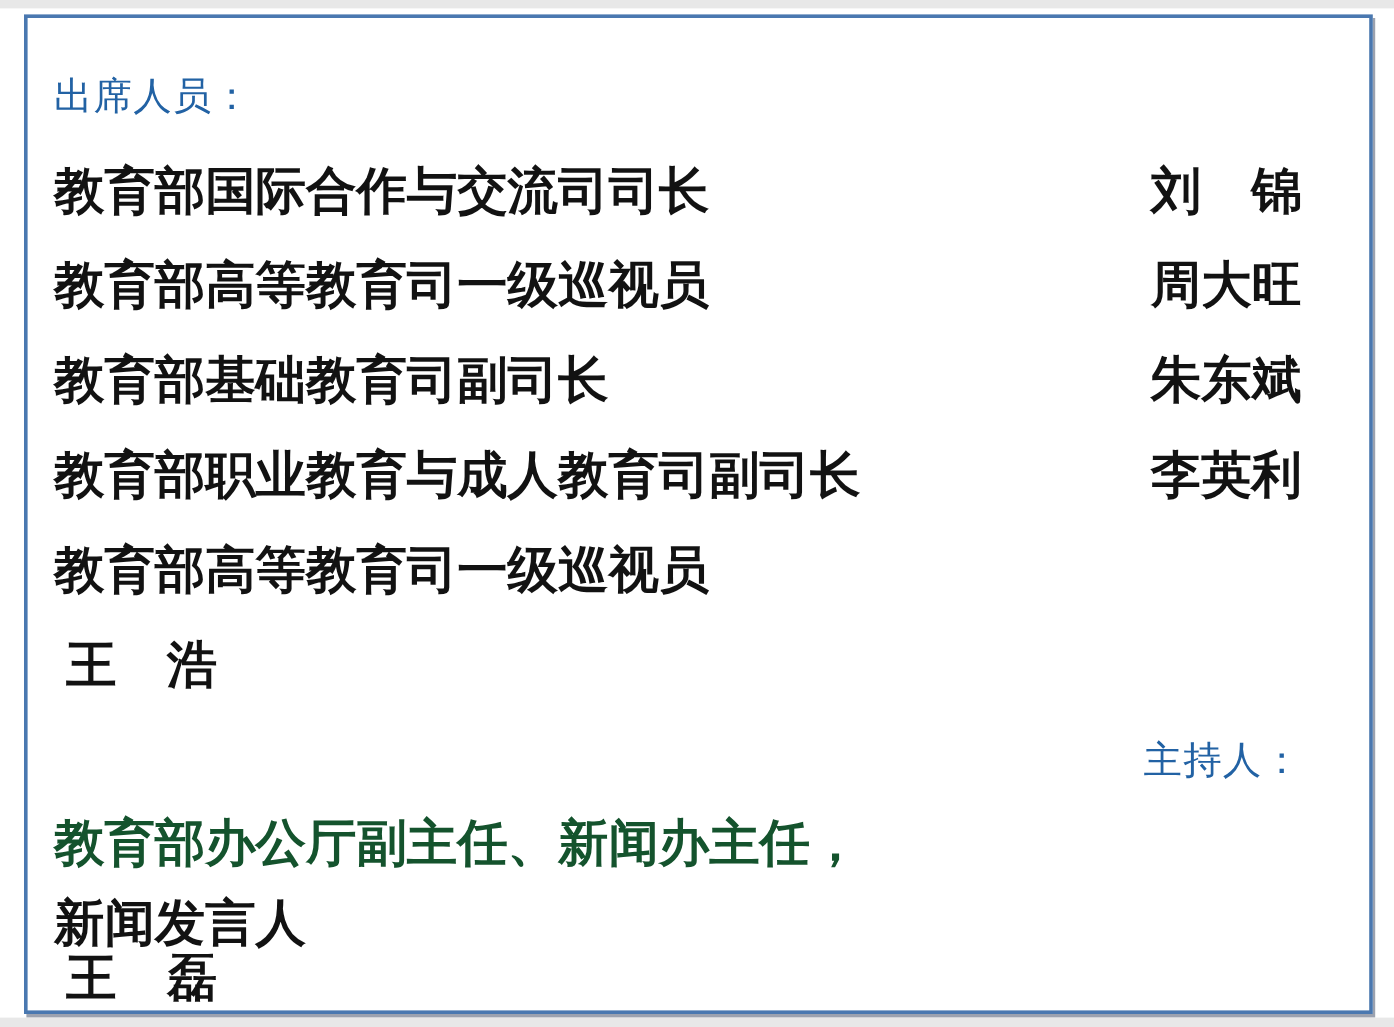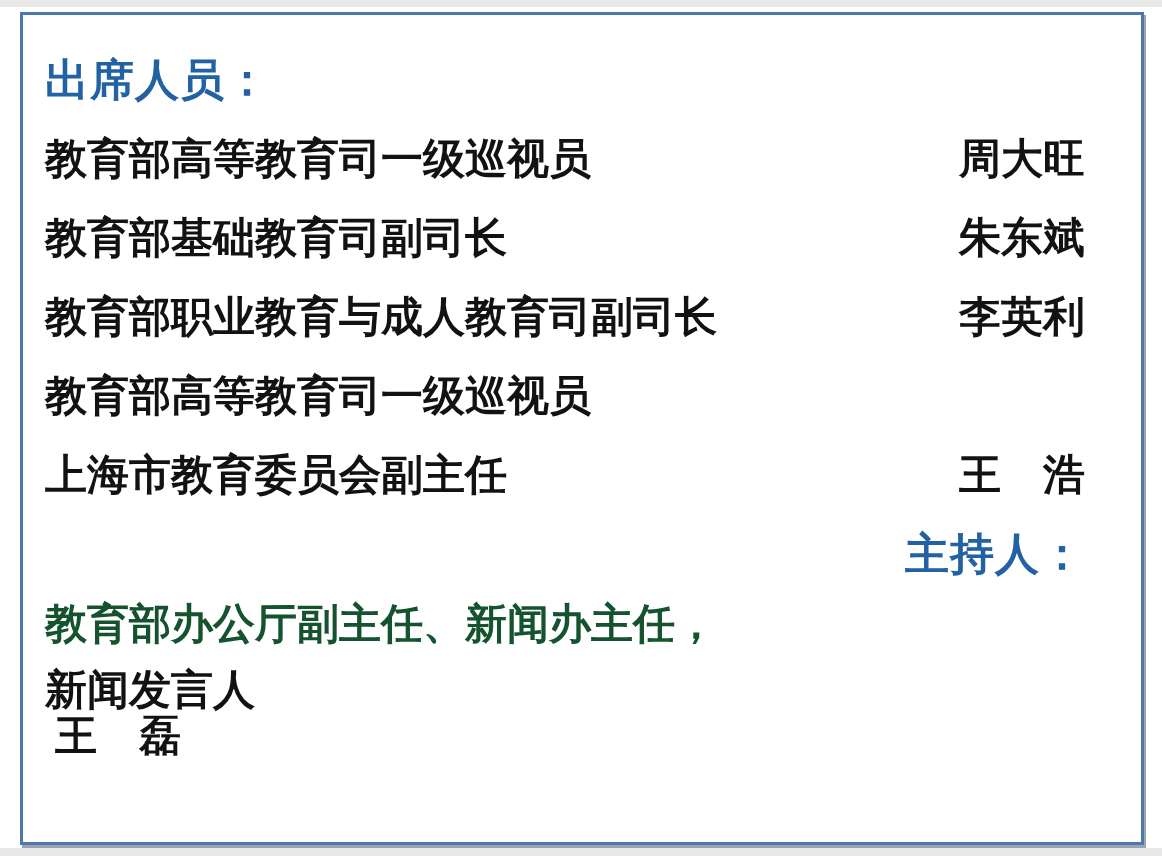--- a/index.html
+++ b/index.html
@@ -33,23 +33,23 @@
     width: 1124px;
     height: 833px;
     box-sizing: border-box;
     border: 3px solid #4a78b0;
     background: #ffffff;
     box-shadow: 2px 3px 0 rgba(58, 70, 95, 0.5);
     padding: 42px 56px 0 22px;
   }
 
   .section-heading {
-    font-size: 44px;
+    font-size: 32px;
     line-height: 46px;
-    font-weight: bold;
+    font-weight: normal;
     color: #2262a4;
     letter-spacing: 1px;
     margin: 0 0 33px 0;
   }
   .section-heading.host {
     margin-top: 22px;
     margin-bottom: 24px;
     text-align: right;
   }
 
@@ -87,20 +87,24 @@
 </head>
 <body>
 
 <div class="canvas">
   <div class="edge-strip top"></div>
 
   <div class="frame">
 
     <div class="section-heading">出席人员：</div>
 
+    <div class="row">
+      <span class="title">教育部国际合作与交流司司长</span>
+      <span class="name">刘　锦</span>
+    </div>
 
     <div class="row">
       <span class="title">教育部高等教育司一级巡视员</span>
       <span class="name">周大旺</span>
     </div>
 
     <div class="row">
       <span class="title">教育部基础教育司副司长</span>
       <span class="name">朱东斌</span>
     </div>
@@ -108,21 +112,20 @@
     <div class="row">
       <span class="title">教育部职业教育与成人教育司副司长</span>
       <span class="name">李英利</span>
     </div>
 
     <div class="row">
       <span class="title">教育部高等教育司一级巡视员</span>
     </div>
 
     <div class="row">
-      <span class="title">上海市教育委员会副主任</span>
       <span class="name">王　浩</span>
     </div>
 
     <div class="section-heading host">主持人：</div>
 
     <div class="host-line1">教育部办公厅副主任、新闻办主任，</div>
 
     <div class="row host-row">
       <span class="title">新闻发言人</span>
       <span class="name">王　磊</span>

